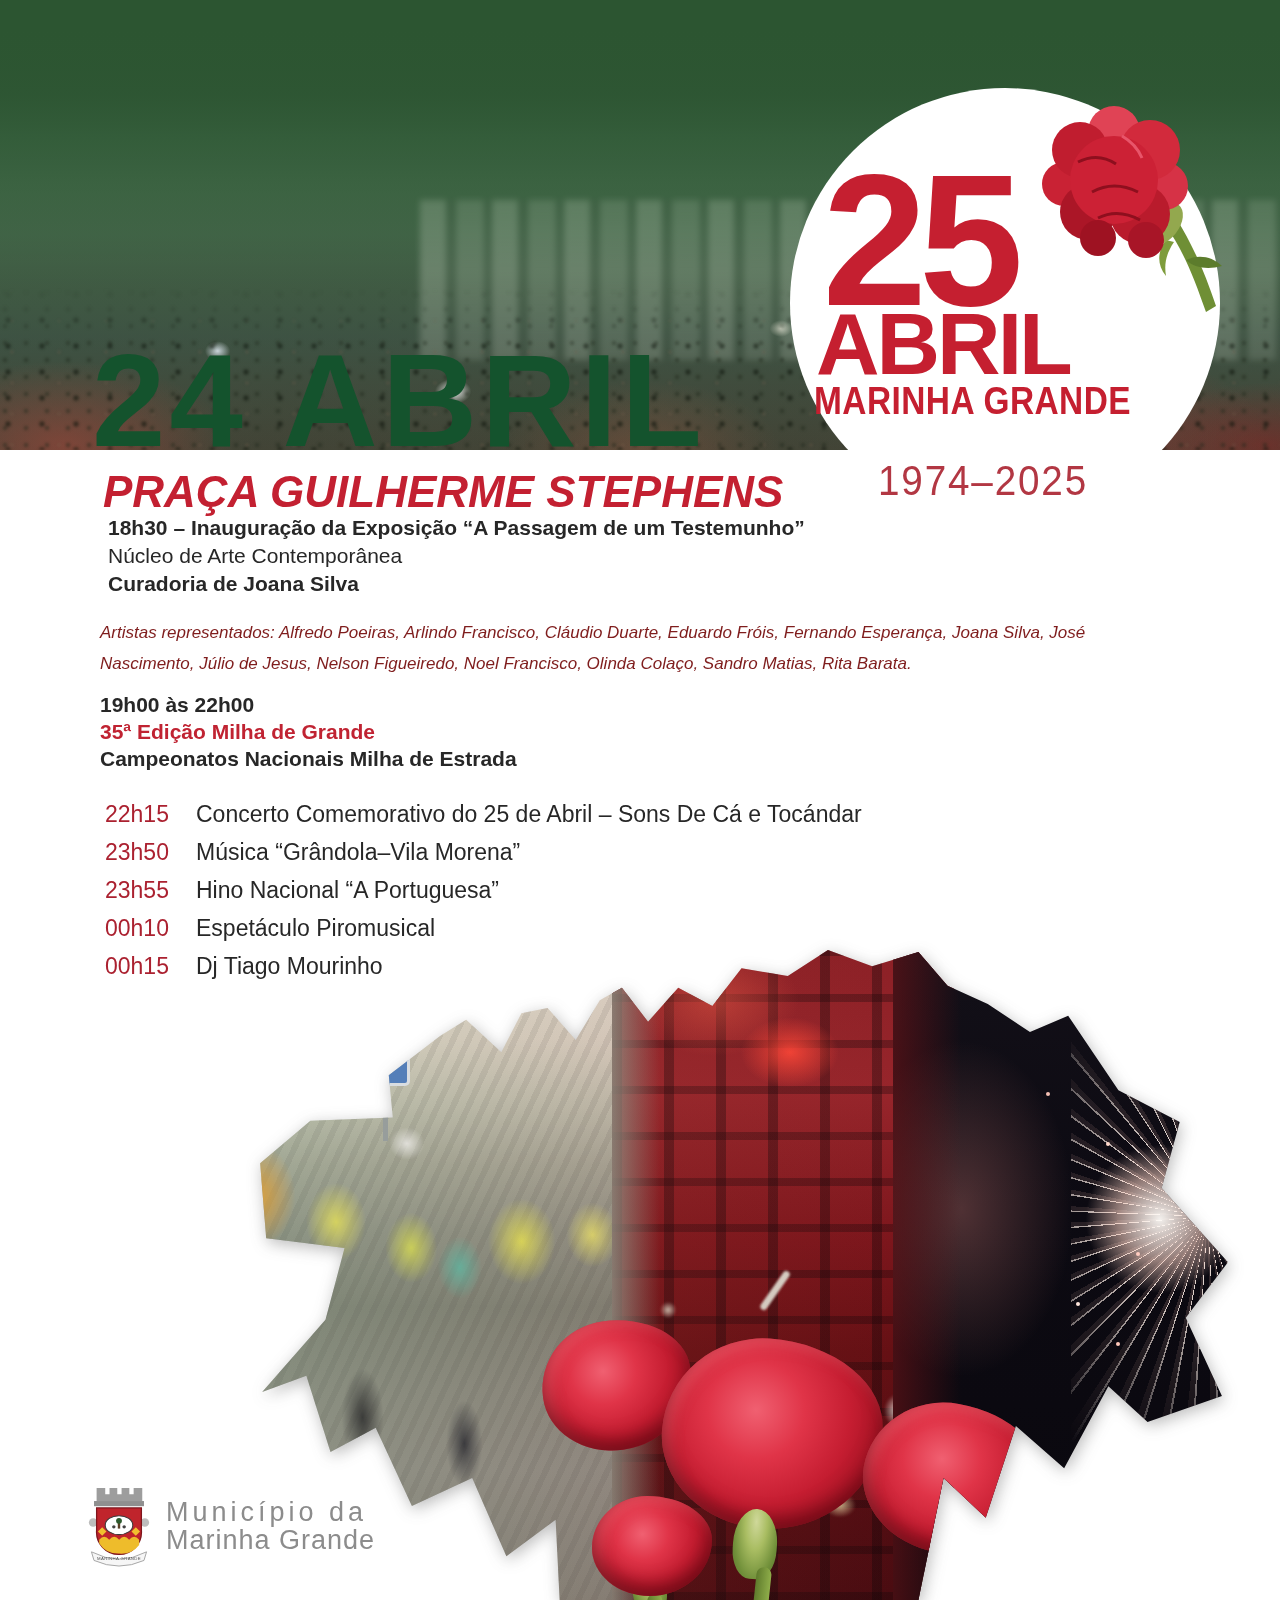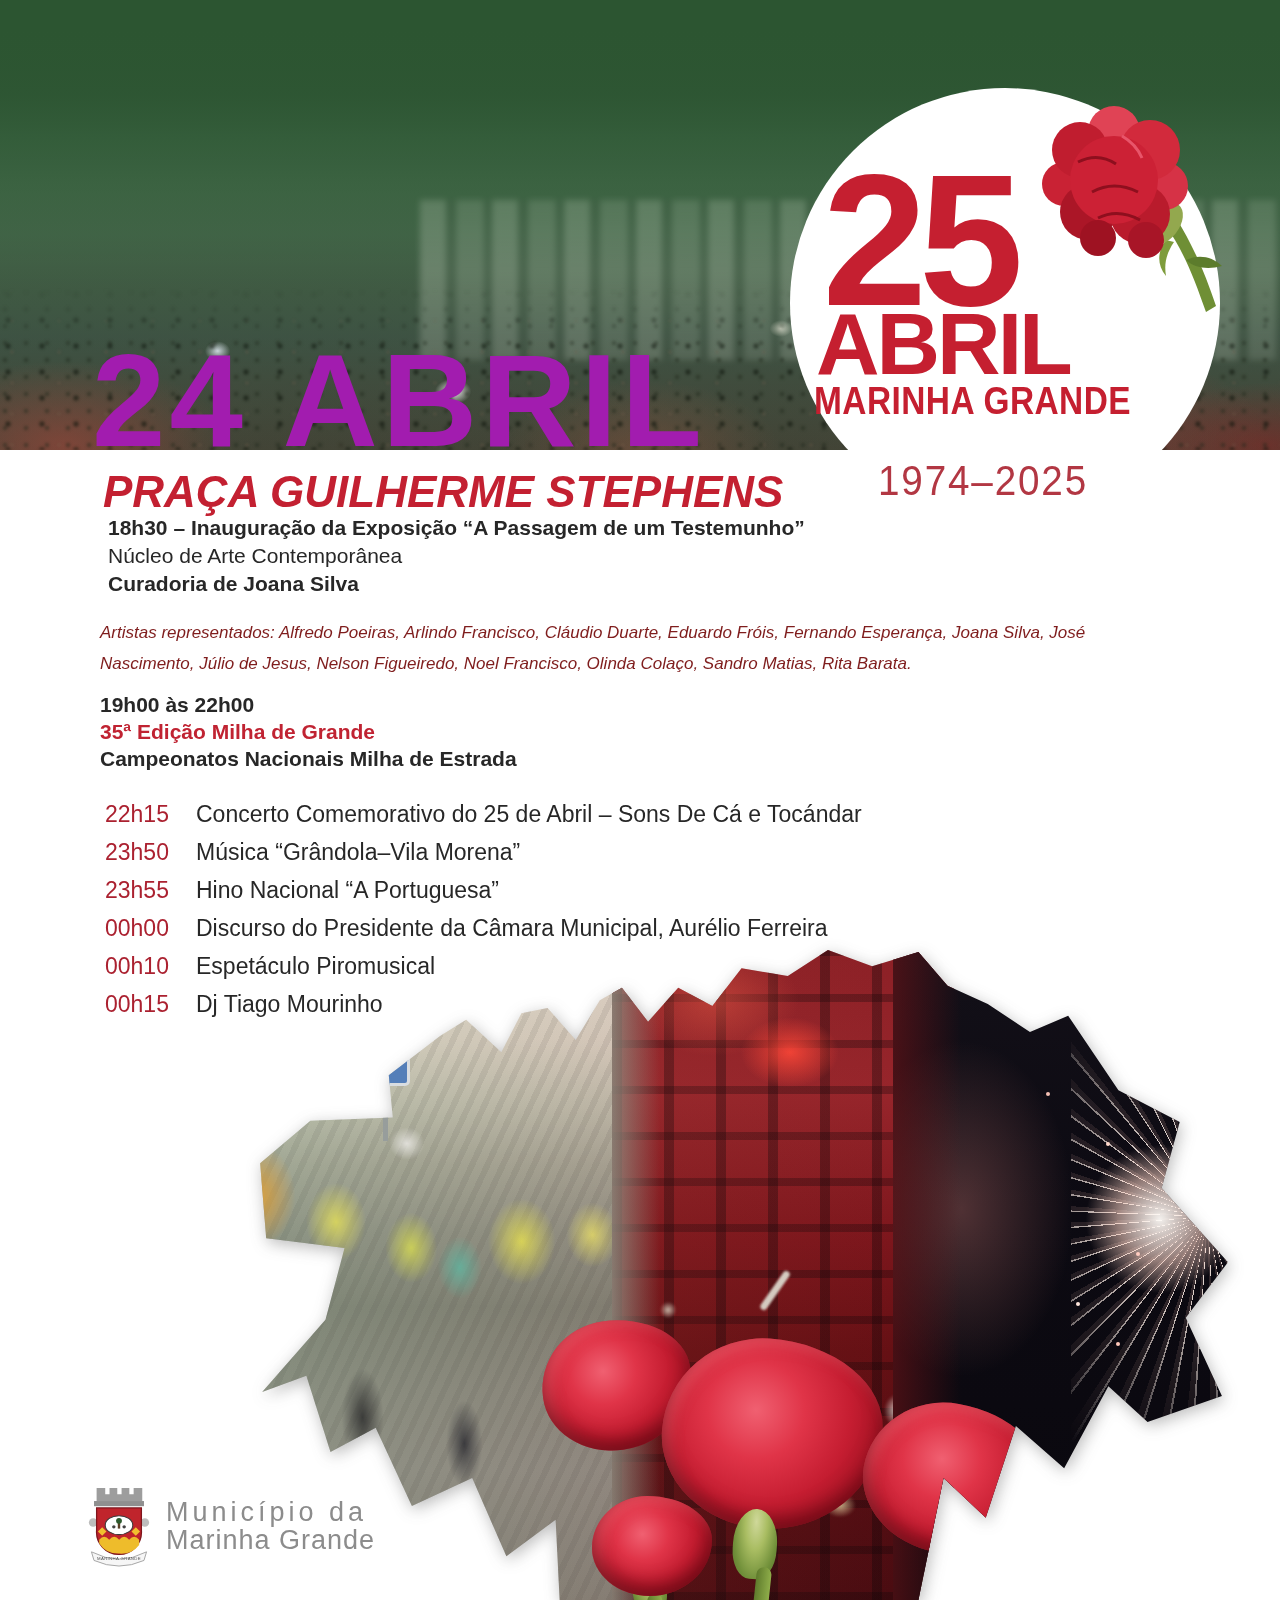--- a/index.html
+++ b/index.html
@@ -29,21 +29,21 @@
   .crowd-texture{position:absolute;left:0;top:286px;width:1280px;height:164px;filter:blur(1px);
     background-image:
       radial-gradient(circle 6px at 8px 8px, rgba(14,20,12,0.72), rgba(14,20,12,0) 70%),
       radial-gradient(circle 5px at 5px 6px, rgba(30,38,26,0.55), rgba(30,38,26,0) 70%),
       radial-gradient(circle 4px at 12px 4px, rgba(120,95,80,0.35), rgba(120,95,80,0) 70%);
     background-size:34px 26px, 21px 17px, 47px 31px;
     -webkit-mask-image:linear-gradient(180deg, transparent 0, #000 42%, #000 100%);
     mask-image:linear-gradient(180deg, transparent 0, #000 42%, #000 100%);}
 
   
-  .heading{position:absolute;left:92px;top:335px;z-index:2;color:#a21caf;
+  .heading{position:absolute;left:92px;top:335px;z-index:2;color:#14532d;
     font-size:132px;font-weight:800;line-height:1;letter-spacing:4px;white-space:nowrap;}
   .location{position:absolute;left:103px;top:470px;z-index:2;color:#c32031;
     font-size:44px;font-weight:700;font-style:italic;line-height:1;letter-spacing:0px;white-space:nowrap;}
 
   
   .badge{position:absolute;left:790px;top:88px;width:430px;height:430px;border-radius:50%;
     background:#ffffff;z-index:3;}
   .b-day{position:absolute;left:14px;top:58px;width:230px;text-align:center;color:#c51f30;
     font-size:188px;font-weight:700;line-height:1;letter-spacing:-8px;}
   .b-month{position:absolute;left:26px;top:212px;color:#c51f30;
@@ -230,24 +230,20 @@
     </div>
     <div class="s-row">
       <span class="s-time">23h50</span>
       <span class="s-event">Música “Grândola–Vila Morena”</span>
     </div>
     <div class="s-row">
       <span class="s-time">23h55</span>
       <span class="s-event">Hino Nacional “A Portuguesa”</span>
     </div>
     <div class="s-row">
-      <span class="s-time">00h00</span>
-      <span class="s-event">Discurso do Presidente da Câmara Municipal, Aurélio Ferreira</span>
-    </div>
-    <div class="s-row">
       <span class="s-time">00h10</span>
       <span class="s-event">Espetáculo Piromusical</span>
     </div>
     <div class="s-row">
       <span class="s-time">00h15</span>
       <span class="s-event">Dj Tiago Mourinho</span>
     </div>
   </div>
 
   <div class="collage-wrap">

